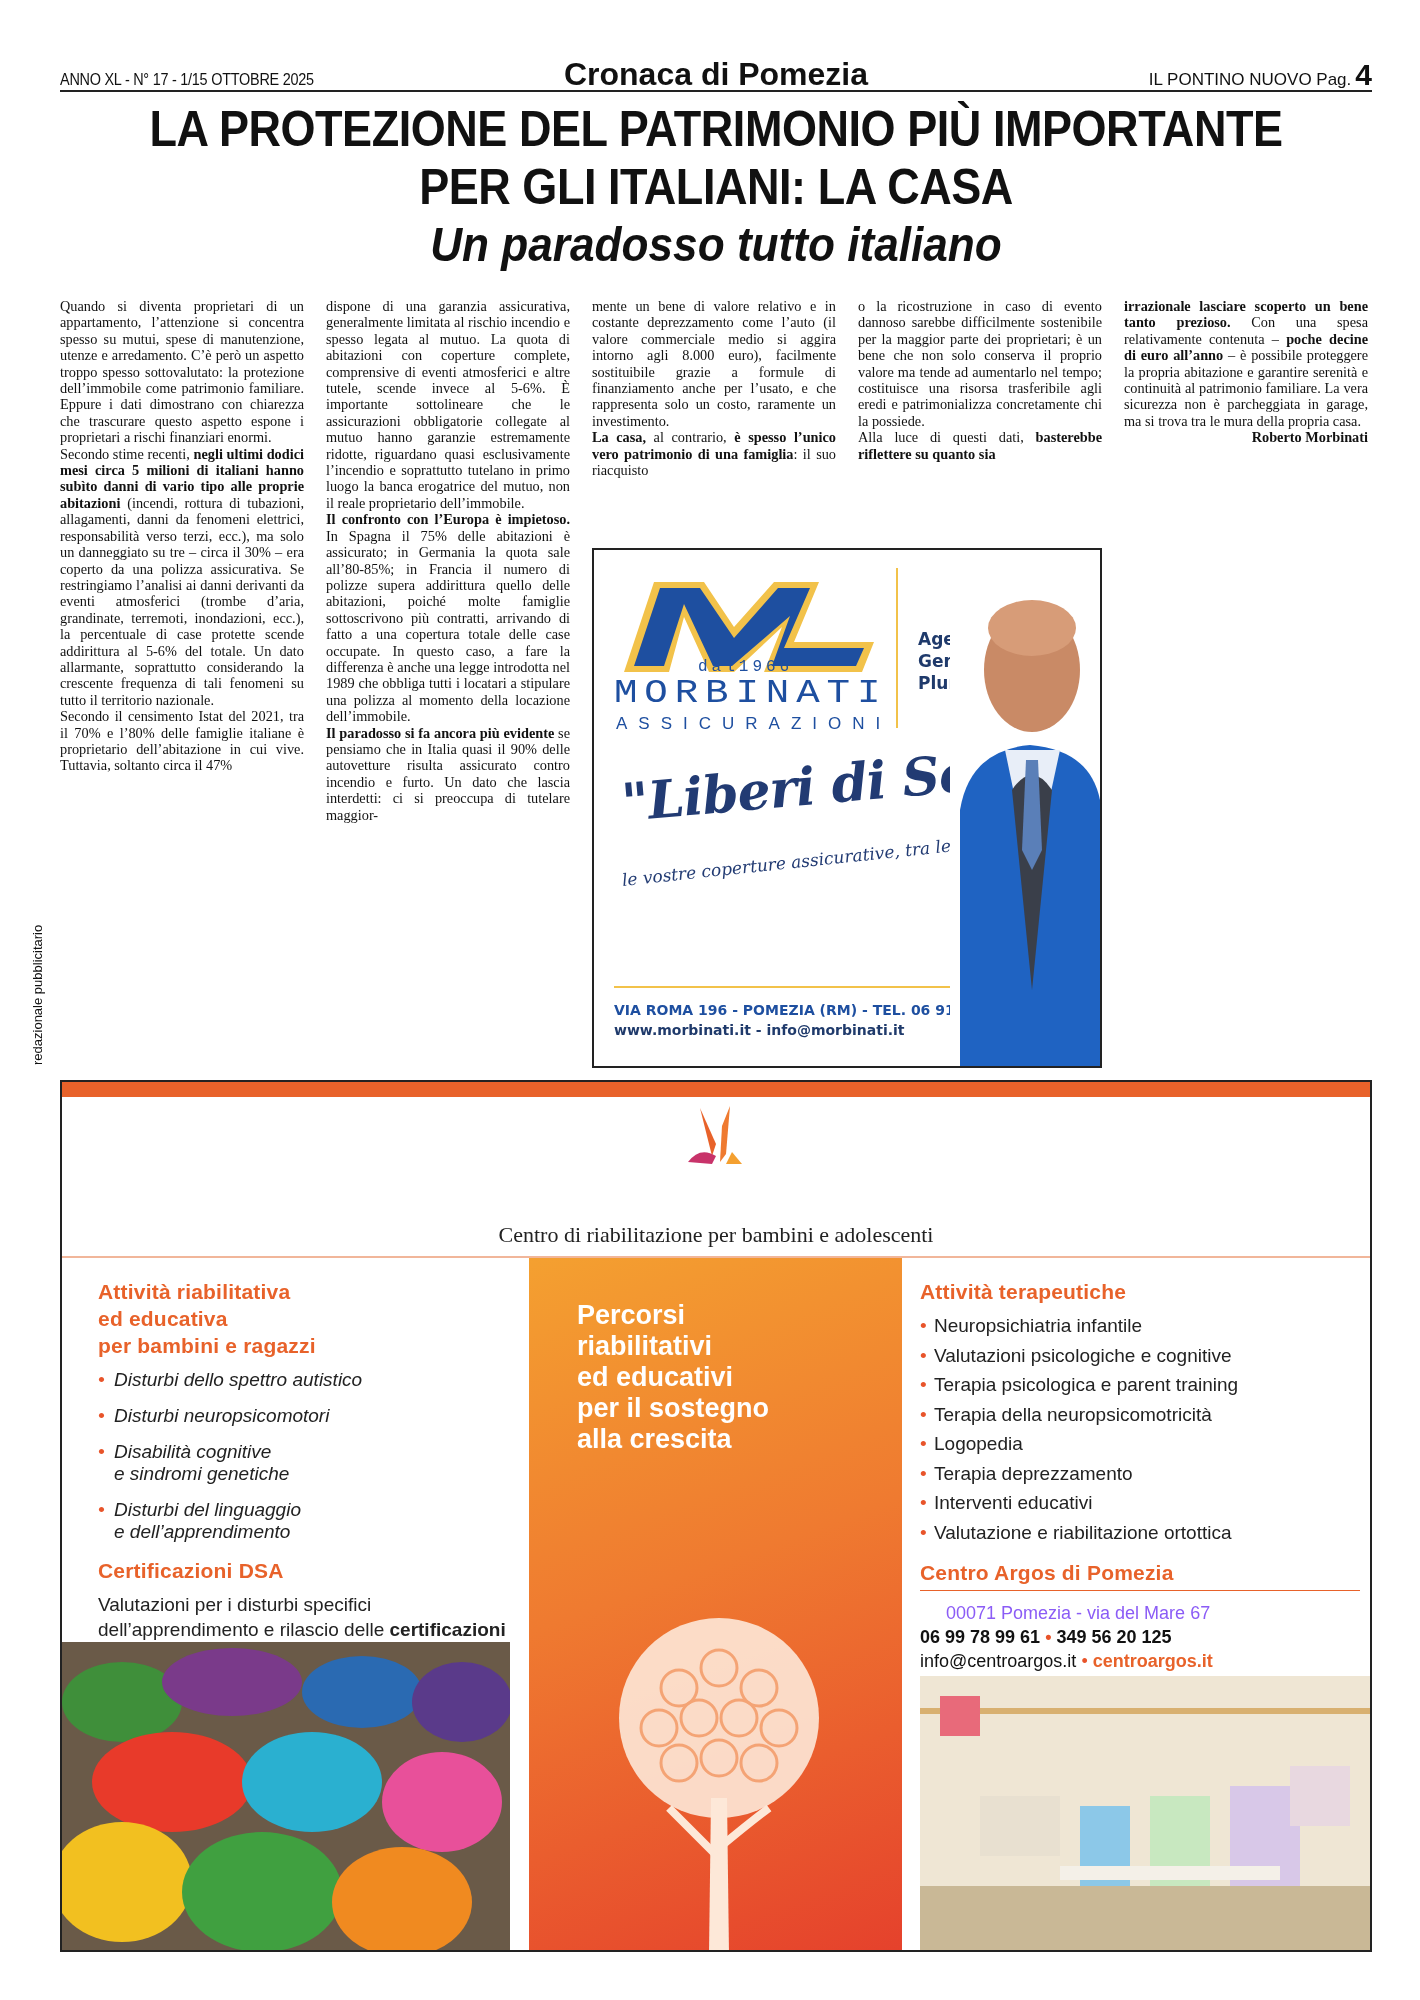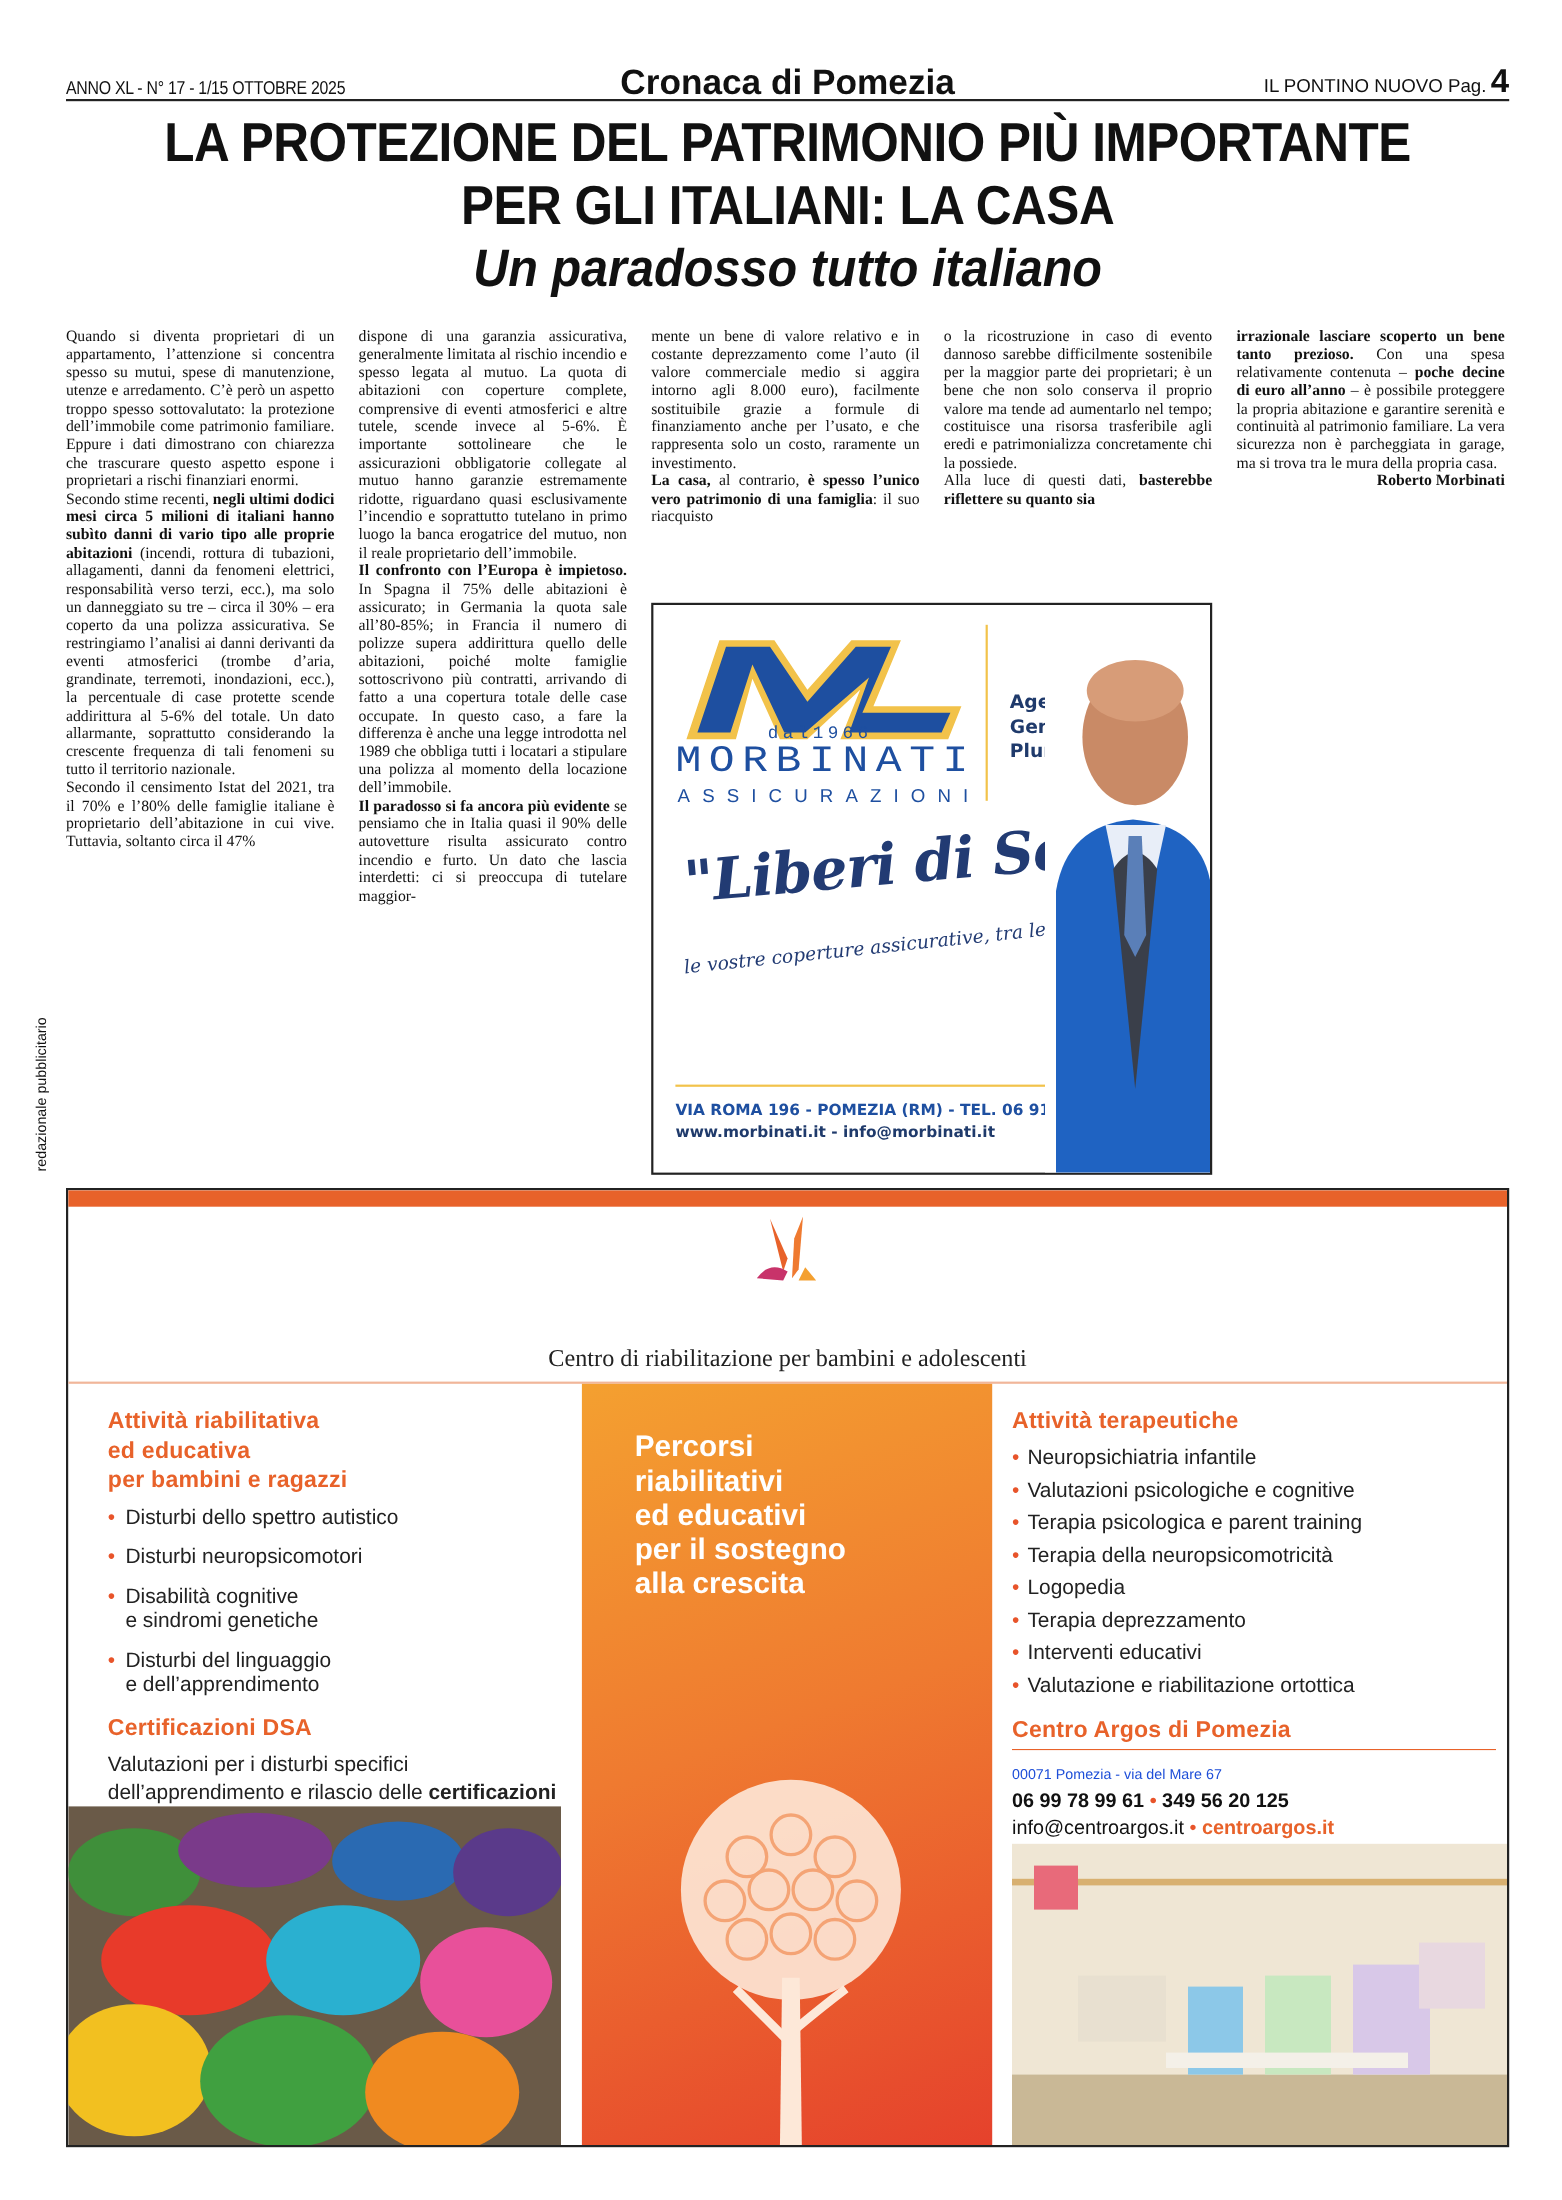--- a/index.html
+++ b/index.html
@@ -51,33 +51,33 @@
   .ad2 { position: absolute; left: 60px; top: 1080px; width: 1312px; height: 872px; border: 2px solid #222; background: #fff; overflow: hidden; }
   .ad2 .topbar { position: absolute; left: 0; top: 0; width: 100%; height: 15px; background: #e8622a; }
   .ad2 .logo-mark { position: absolute; left: 620px; top: 24px; width: 80px; height: 60px; }
   .ad2 .brand { position: absolute; left: 0; right: 0; top: 102px; text-align: center; font-family: "Liberation Serif", serif; font-size: 30px; color: #444; }
   .ad2 .brand b { color: #333; }
   .ad2 .tagline { position: absolute; left: 0; right: 0; top: 140px; text-align: center; font-family: "Liberation Serif", serif; font-size: 22px; color: #222; }
   .ad2 .hr { position: absolute; left: 0; top: 174px; width: 100%; height: 2px; background: #f1b69a; }
   .ad2 .left { position: absolute; left: 36px; top: 196px; width: 420px; font-family: "Liberation Sans", sans-serif; }
   .ad2 .orange-h { color: #e8622a; font-weight: bold; font-size: 21px; line-height: 27px; letter-spacing: 0.2px; }
   .ad2 ul { list-style: none; margin-top: 10px; }
-  .ad2 .left li { font-size: 19px; line-height: 22px; margin-bottom: 14px; padding-left: 16px; position: relative; color: #222; }
+  .ad2 .left li { font-size: 19px; line-height: 22px; margin-bottom: 14px; padding-left: 16px; position: relative; color: #222; font-style: italic; }
   .ad2 li::before { content: "•"; color: #e8542a; position: absolute; left: 0; top: 0; }
   .ad2 .cert-h { margin-top: 4px; }
   .ad2 .cert-p { font-size: 19px; line-height: 25px; margin-top: 8px; color: #222; }
   .ad2 .left-img { position: absolute; left: 0; top: 560px; width: 448px; height: 312px; }
   .ad2 .center { position: absolute; left: 467px; top: 176px; width: 373px; height: 696px; background: linear-gradient(160deg, #f4a030 0%, #ef7a30 45%, #e5412c 100%); }
   .ad2 .center .ctext { position: absolute; left: 48px; top: 42px; font-family: "Liberation Sans", sans-serif; font-weight: bold; color: #fff; font-size: 27px; line-height: 31px; }
   .ad2 .center .tree { position: absolute; left: 50px; top: 340px; width: 280px; height: 356px; }
   .ad2 .right { position: absolute; left: 858px; top: 196px; width: 440px; font-family: "Liberation Sans", sans-serif; }
   .ad2 .right li { font-size: 19px; line-height: 29.5px; padding-left: 14px; position: relative; color: #222; }
   .ad2 .right ul { margin-top: 6px; }
   .ad2 .ctr-h { margin-top: 12px; padding-bottom: 4px; border-bottom: 1px solid #e8622a; }
-  .ad2 .contact { font-size: 13px; line-height: 24px; color: #1d4ed8; margin-top: 10px; }
+  .ad2 .contact { font-size: 18px; line-height: 24px; color: #8b5cf6; margin-top: 10px; margin-left: 26px; }
   .ad2 .phones { font-size: 18px; font-weight: bold; line-height: 24px; }
   .ad2 .phones .sep, .ad2 .mail .sep { color: #e8542a; }
   .ad2 .mail { font-size: 18px; line-height: 24px; }
   .ad2 .mail .site { color: #e8622a; font-weight: bold; }
   .ad2 .aut { font-size: 11px; line-height: 18px; color: #333; }
   .ad2 .right-img { position: absolute; left: 858px; top: 594px; width: 452px; height: 278px; }
 </style>
 </head>
 <body>
 

